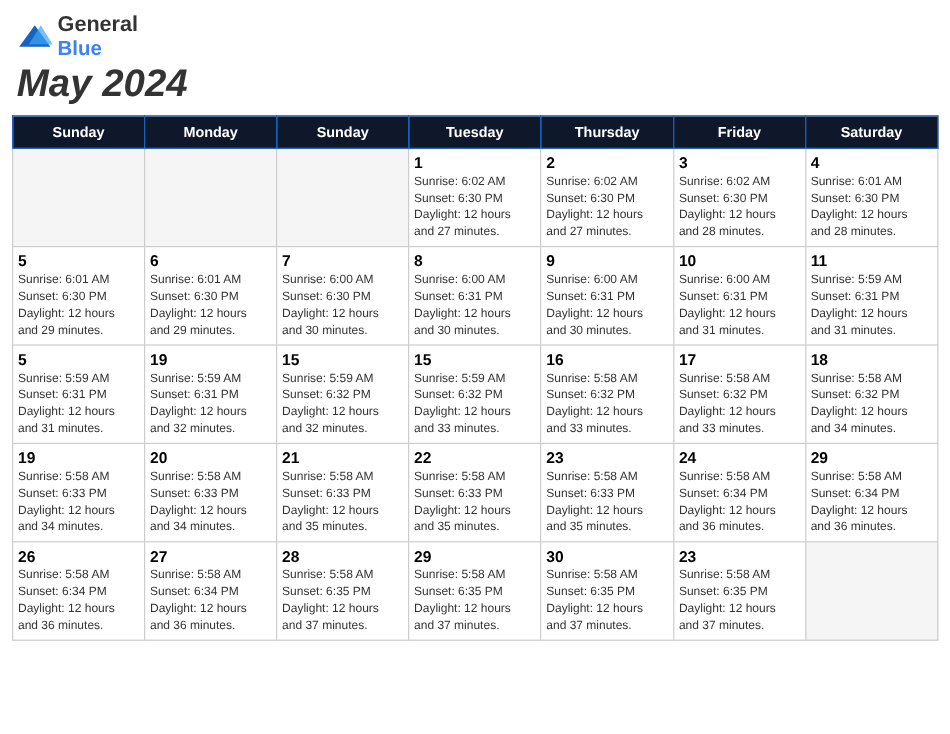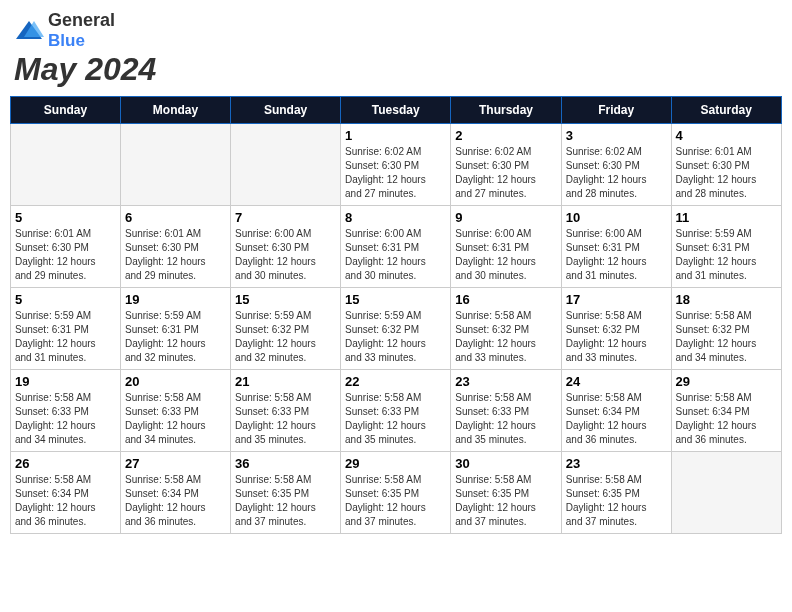--- a/index.html
+++ b/index.html
@@ -225,21 +225,21 @@
       <tr>
         <td>
           <div class="day-number">26</div>
           <div class="day-info">Sunrise: 5:58 AM<br>Sunset: 6:34 PM<br>Daylight: 12 hours<br>and 36 minutes.</div>
         </td>
         <td>
           <div class="day-number">27</div>
           <div class="day-info">Sunrise: 5:58 AM<br>Sunset: 6:34 PM<br>Daylight: 12 hours<br>and 36 minutes.</div>
         </td>
         <td>
-          <div class="day-number">36</div>
+          <div class="day-number">28</div>
           <div class="day-info">Sunrise: 5:58 AM<br>Sunset: 6:35 PM<br>Daylight: 12 hours<br>and 37 minutes.</div>
         </td>
         <td>
           <div class="day-number">29</div>
           <div class="day-info">Sunrise: 5:58 AM<br>Sunset: 6:35 PM<br>Daylight: 12 hours<br>and 37 minutes.</div>
         </td>
         <td>
           <div class="day-number">30</div>
           <div class="day-info">Sunrise: 5:58 AM<br>Sunset: 6:35 PM<br>Daylight: 12 hours<br>and 37 minutes.</div>
         </td>

